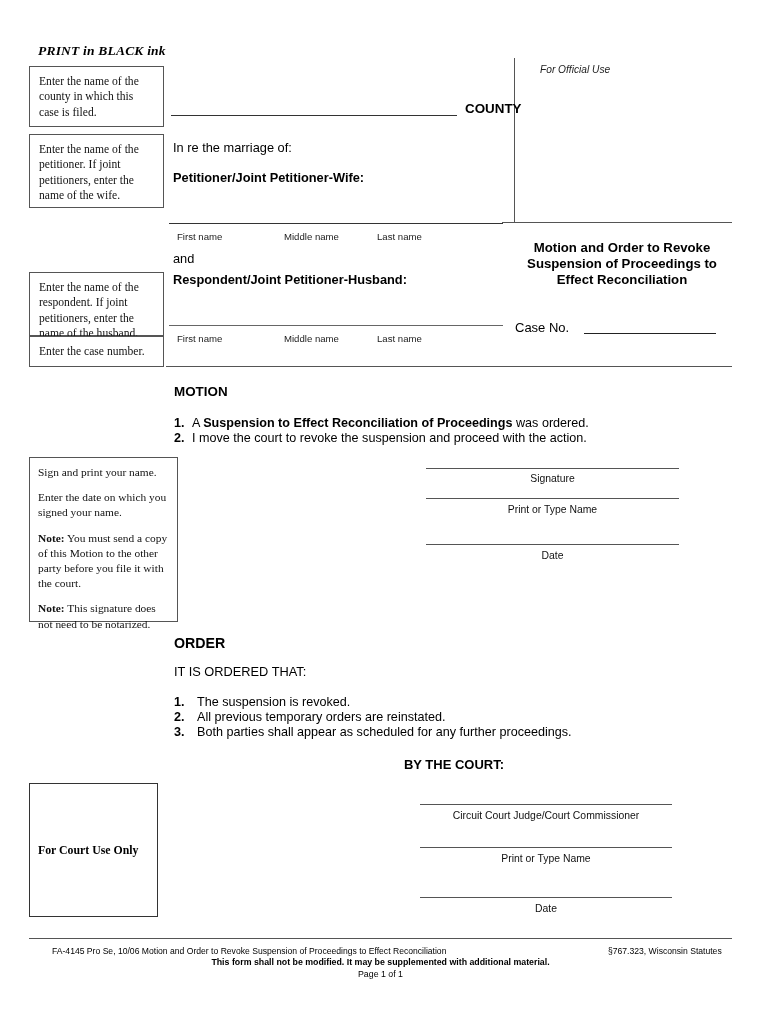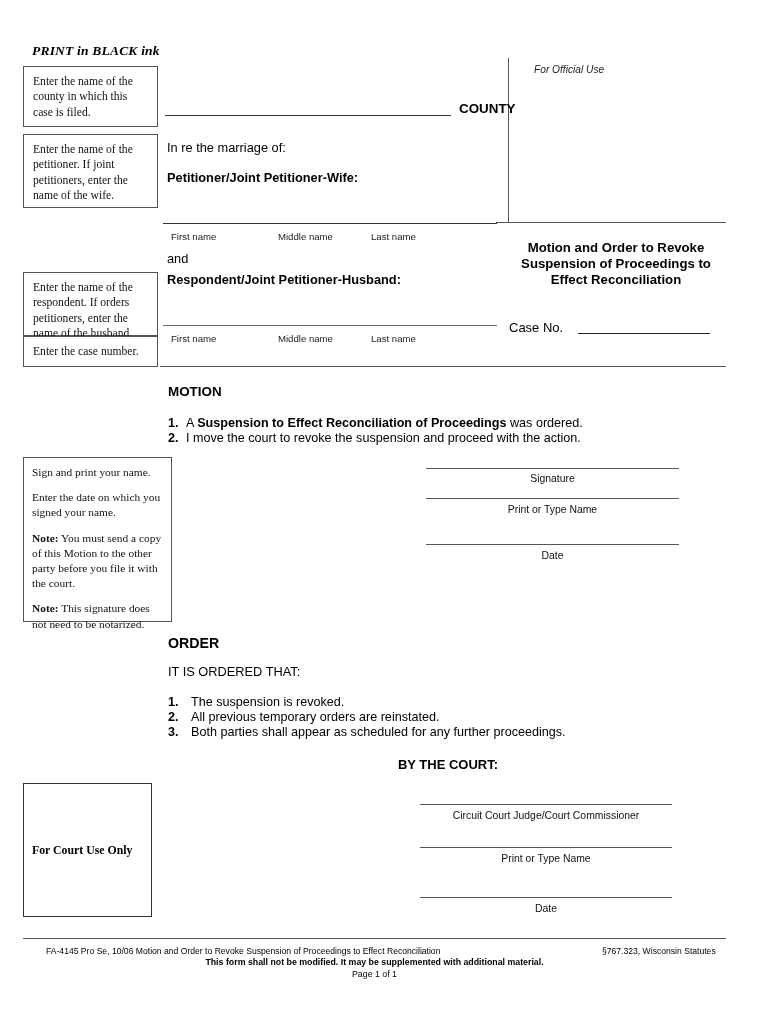--- a/index.html
+++ b/index.html
@@ -11,21 +11,21 @@
     position: relative;
     width: 770px;
     height: 1024px;
     background: #ffffff;
     font-family: "Liberation Sans", sans-serif;
     color: #000000;
     overflow: hidden;
   }
 
   
-  .abs { position: absolute; }
+  .abs { position: absolute; margin-left: 6px; }
   .b { font-weight: bold; }
 
   
   .print-black {
     left: 32px; top: 43px;
     font-family: "Liberation Serif", serif;
     font-weight: bold;
     font-style: italic;
     font-size: 13.5px;
     letter-spacing: 0.2px;
@@ -177,21 +177,21 @@
 
   <div class="abs instr-box" id="box-county">
     <p>Enter the name of the county in which this case is filed.</p>
   </div>
 
   <div class="abs instr-box" id="box-petitioner">
     <p>Enter the name of the petitioner.  If joint petitioners, enter the name of the wife.</p>
   </div>
 
   <div class="abs instr-box" id="box-respondent">
-    <p>Enter the name of the respondent.  If orders petitioners, enter the name of the husband.</p>
+    <p>Enter the name of the respondent.  If joint petitioners, enter the name of the husband.</p>
   </div>
 
   <div class="abs instr-box" id="box-casenumber">
     <p>Enter the case number.</p>
   </div>
 
   <div class="abs" id="caption-vdivider"></div>
   <div class="abs" id="official-bottom-rule"></div>
   <div class="abs" id="county-col-rule"></div>
   <div class="abs" id="caption-bottom-rule"></div>

